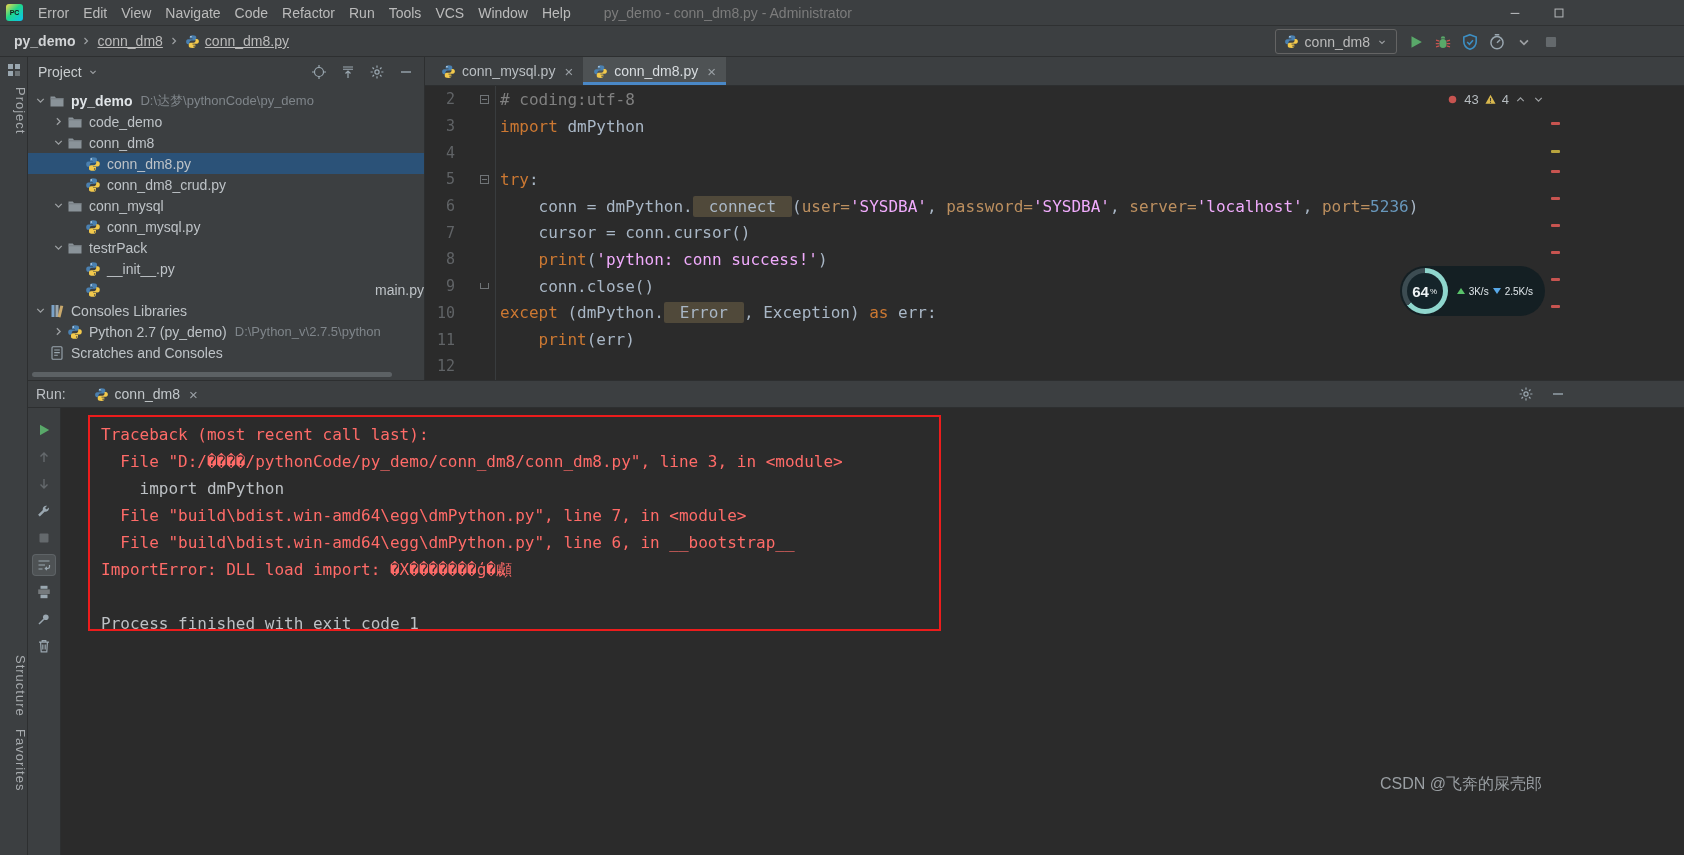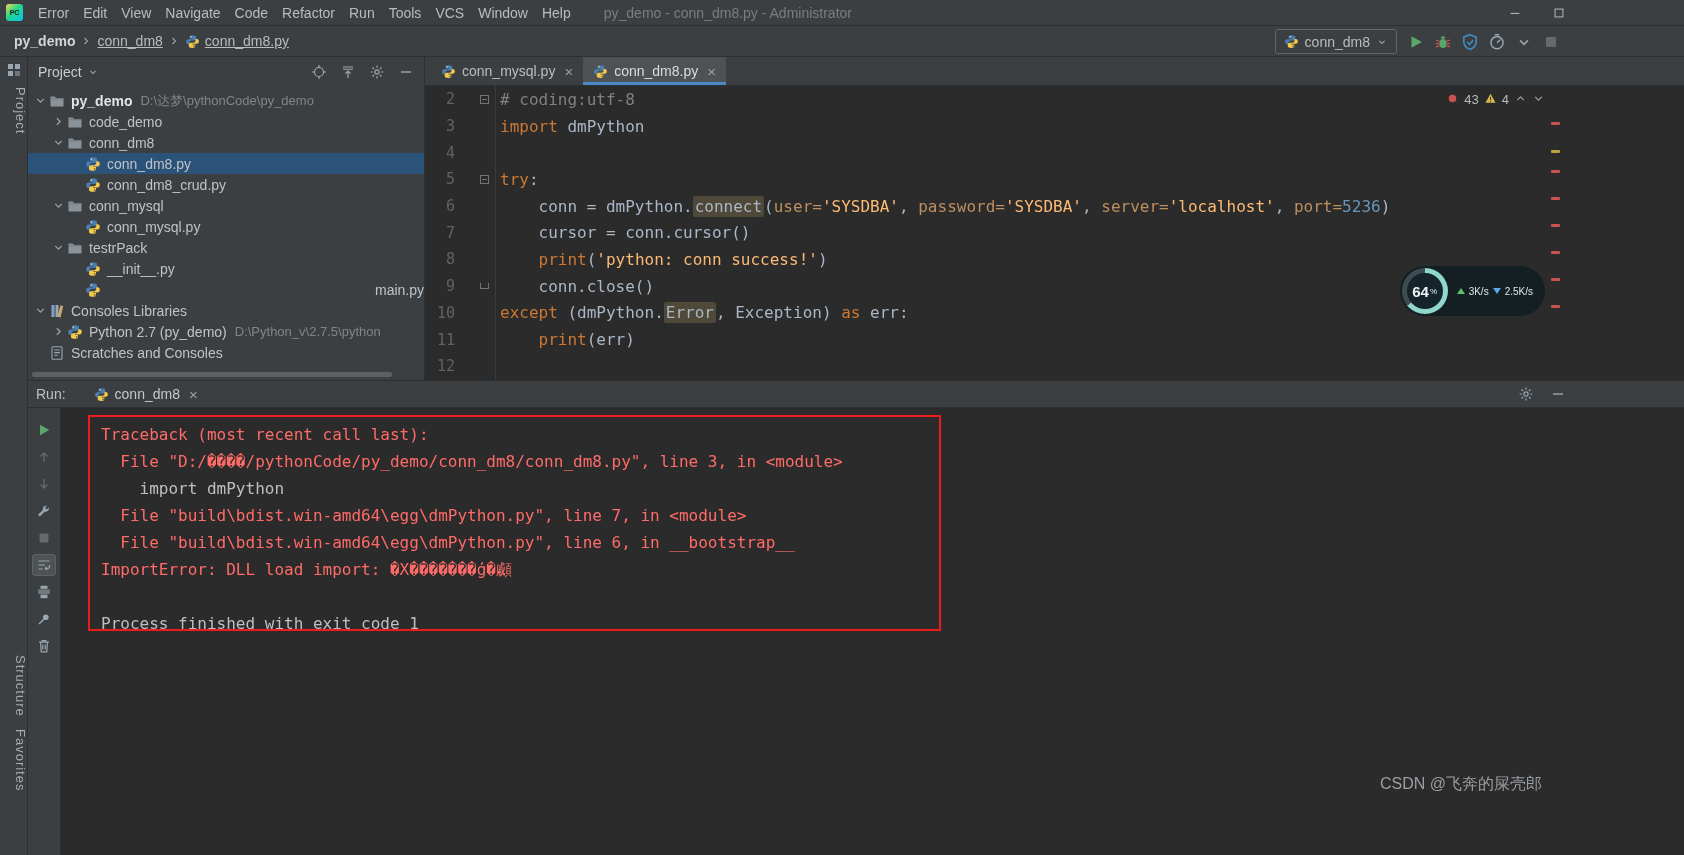--- a/index.html
+++ b/index.html
@@ -69,28 +69,28 @@
 .gutter-line{position:absolute;left:70px;top:0;bottom:0;width:1px;background:#393c3e;}
 .code-line{display:flex;height:26.7px;align-items:center;}
 .ln{width:30px;flex:none;text-align:right;color:#606366;font-size:15px;}
 .fold{width:40px;flex:none;display:flex;justify-content:flex-end;align-items:center;padding-right:6px;}
 .foldbox{width:9px;height:9px;border:1px solid #707477;position:relative;}
 .foldbox::after{content:"";position:absolute;left:1px;right:1px;top:3px;border-top:1px solid #707477;}
 .foldend{width:9px;height:6px;border:1px solid #707477;border-top:none;}
 .ctext{white-space:pre;padding-left:5px;color:#a9b7c6;}
 .tk-def{color:#a9b7c6;}
 .tk-kw{color:#cc7832;}
-.tk-str{color:#fdba74;}
+.tk-str{color:#f0abfc;}
 .tk-num{color:#6897bb;}
 .tk-cmt{color:#808080;}
 .tk-param{color:#bc8f5f;}
-.tk-hl{color:#a9b7c6;background:#50493a;border-radius:2px;padding:1px 2px;}
-
-
-.inspections{position:absolute;right:139px;top:92px;display:flex;gap:5px;color:#b6bcc0;font-size:13px;z-index:4;}
+.tk-hl{color:#a9b7c6;background:#50493a;border-radius:2px;padding:1px 16px;}
+
+
+.inspections{position:absolute;right:139px;top:92px;display:flex;align-items:center;gap:5px;color:#b6bcc0;font-size:13px;z-index:4;}
 .insp-ic{width:13px;height:13px;}
 .stripe-tick{position:absolute;right:124px;width:9px;height:3px;background:#c75450;border-radius:1px;z-index:4;}
 .stripe-tick.warn{background:#b8a43e;}
 
 
 .net-widget{position:absolute;right:139px;top:266px;height:50px;display:flex;align-items:center;background:rgba(18,30,34,.93);border-radius:25px;padding-right:12px;z-index:5;}
 .net-ring{width:46px;height:46px;border-radius:50%;background:conic-gradient(#8fd6cd 0 64%,#3c4c52 64% 100%);display:flex;align-items:center;justify-content:center;margin:2px;}
 .net-ring-inner{width:36px;height:36px;border-radius:50%;background:#15242a;display:flex;align-items:center;justify-content:center;color:#eef3f5;font-weight:bold;font-size:15px;}
 .net-ring-inner .pct{font-size:8px;font-weight:normal;margin-left:1px;}
 .net-speeds{display:flex;justify-content:center;gap:4px;margin-left:7px;font-size:10px;color:#dfe6ea;}

